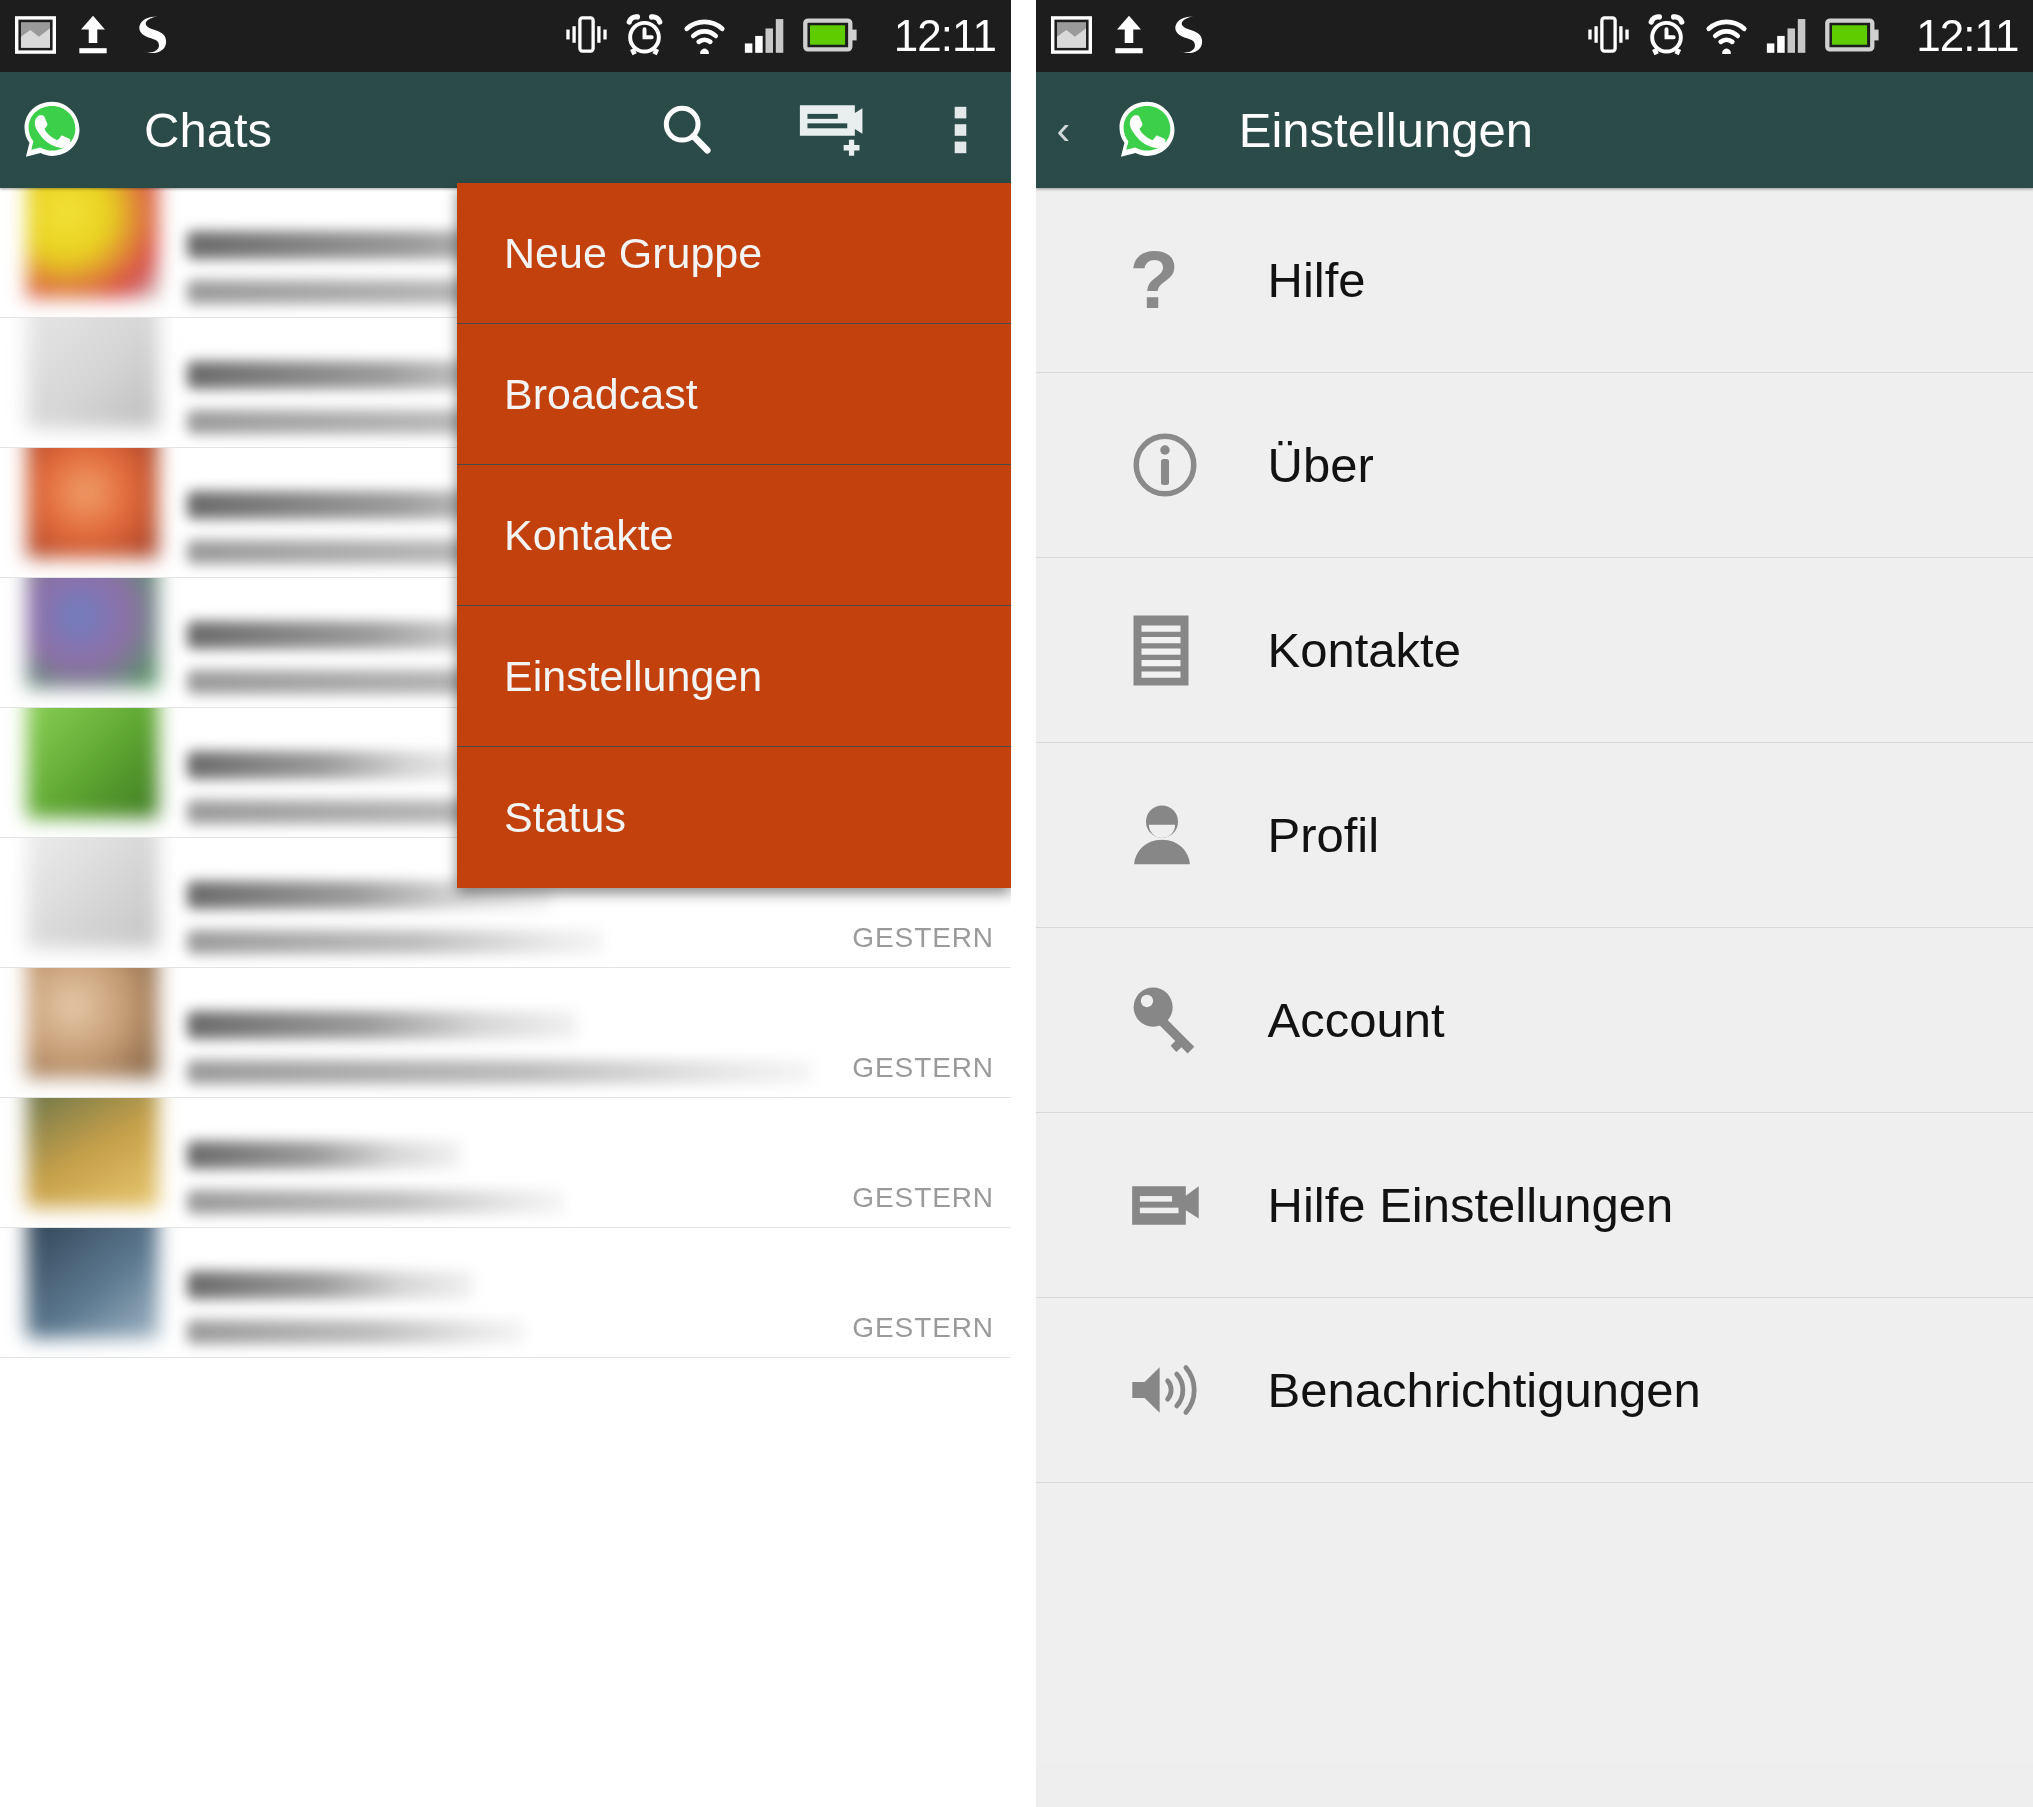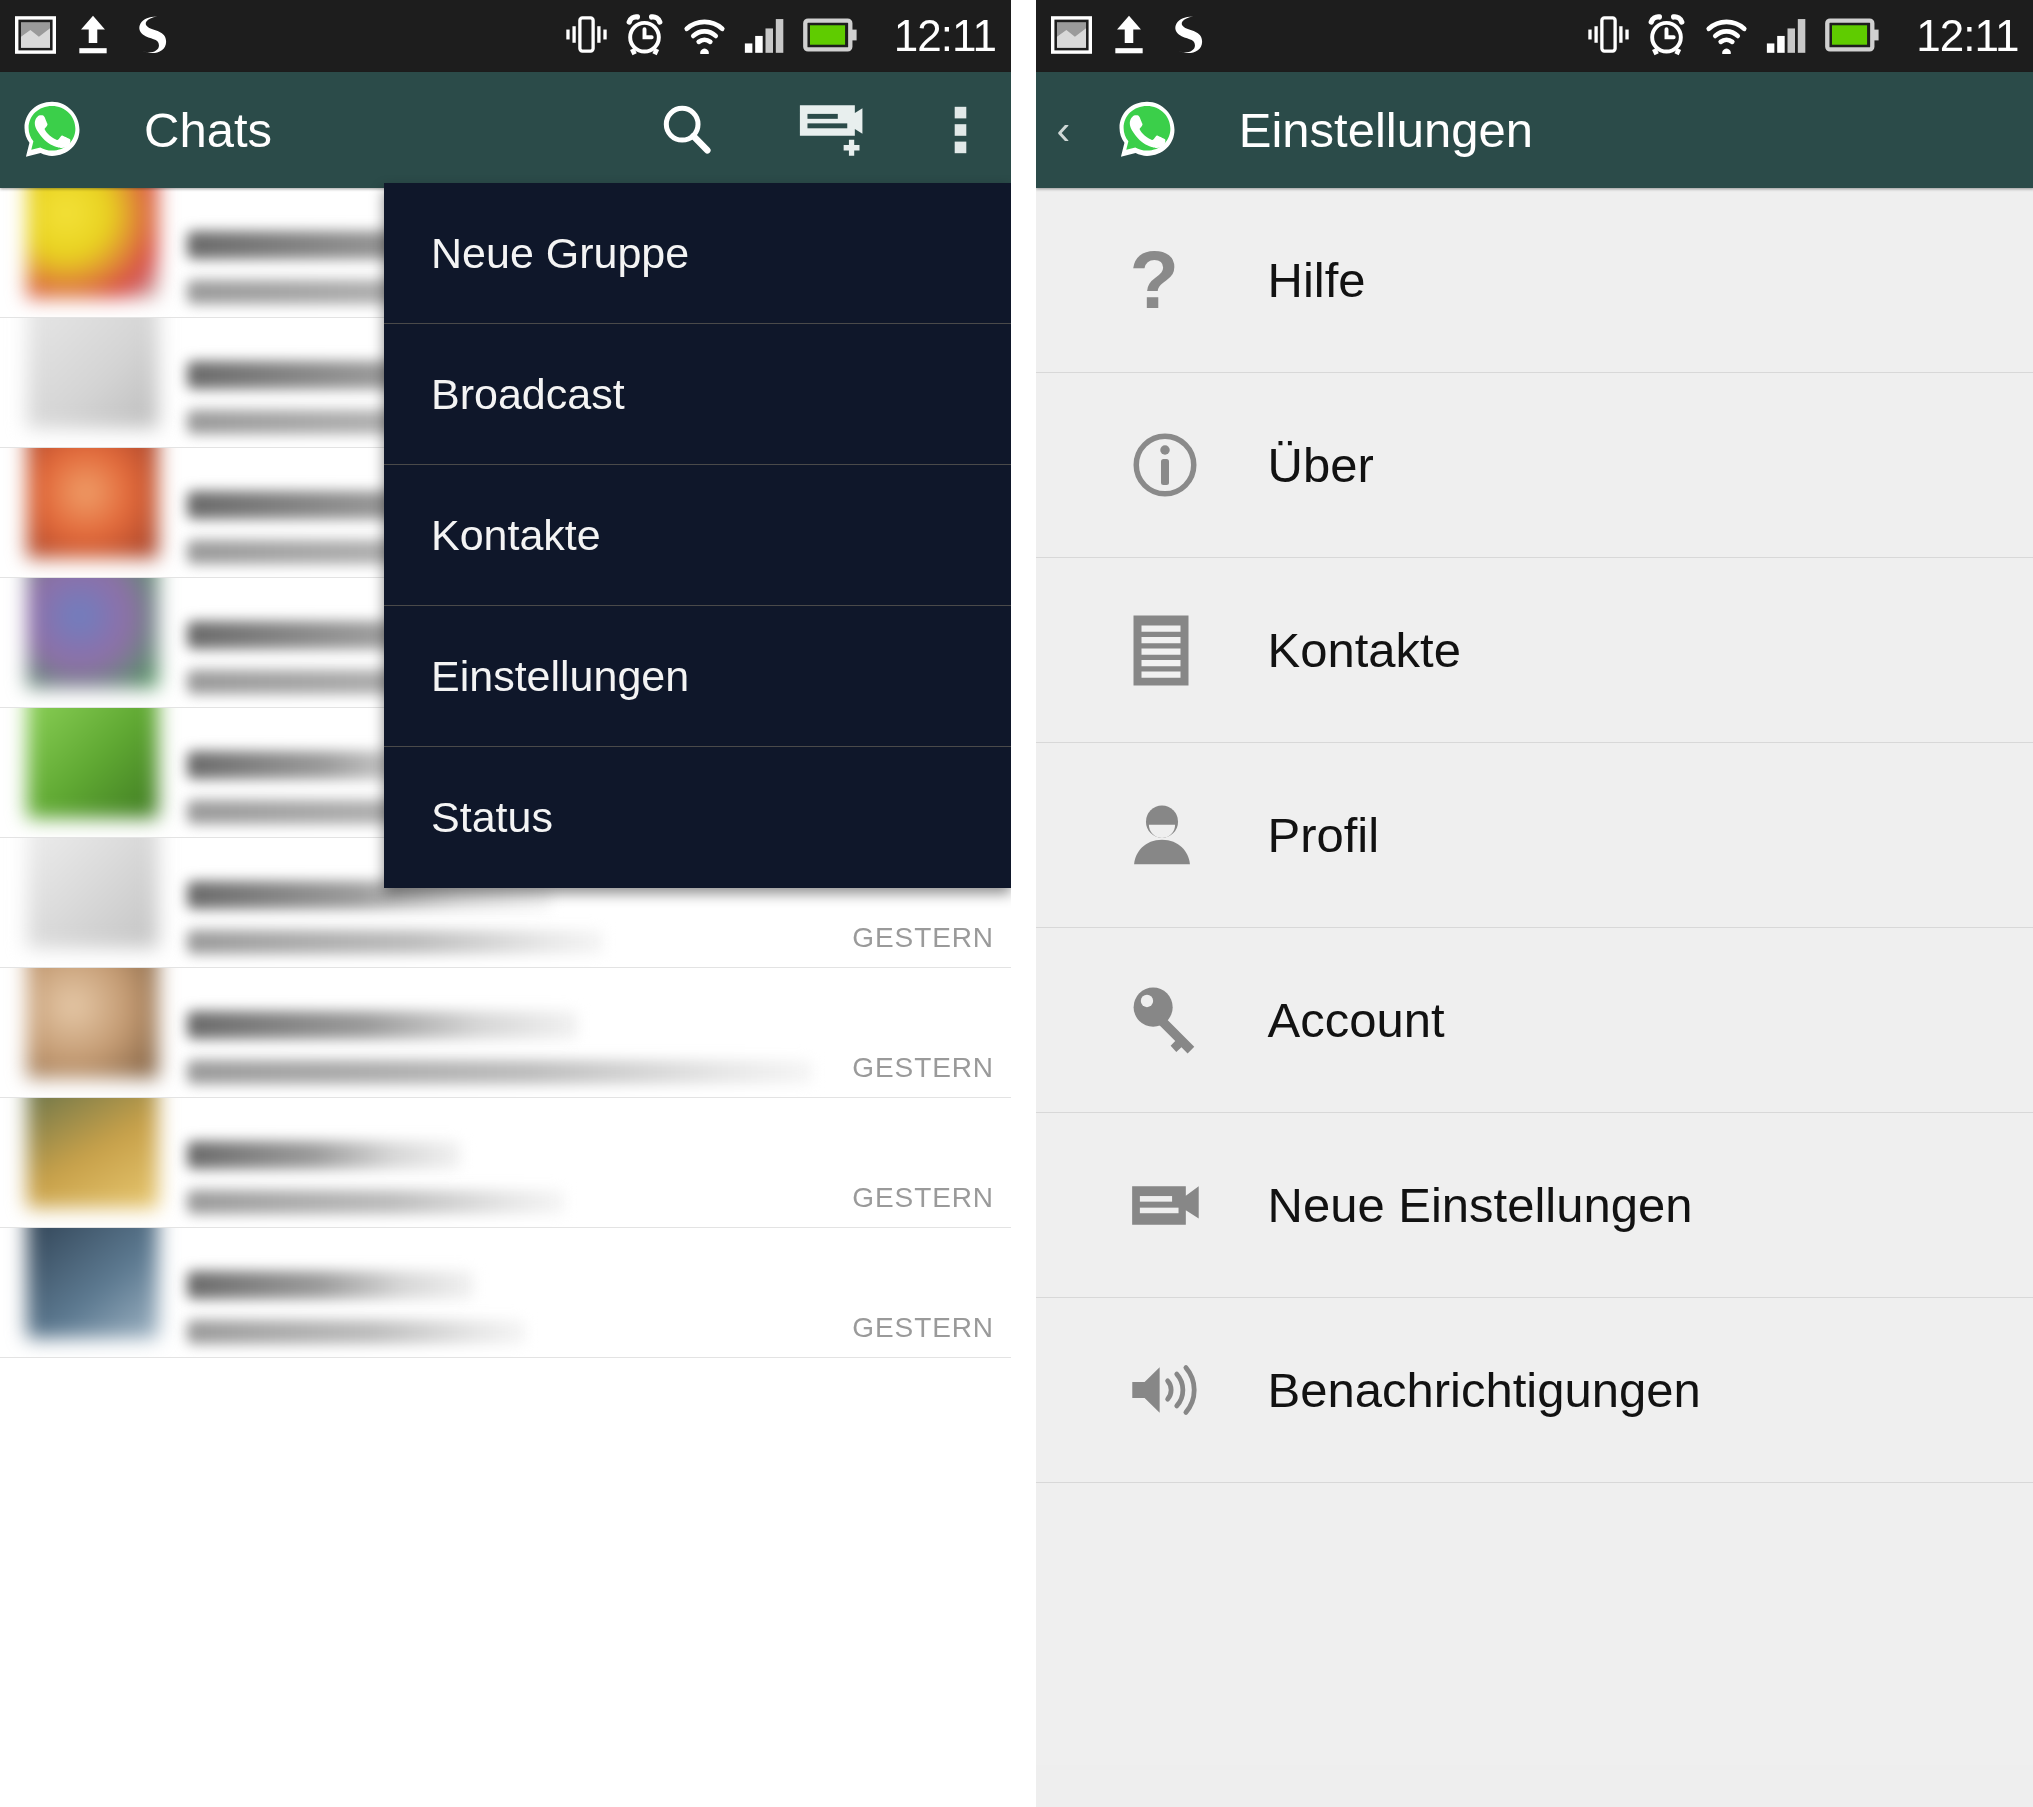--- a/index.html
+++ b/index.html
@@ -63,22 +63,22 @@
              background: linear-gradient(90deg,#6a6a6a 0%,#9b9b9b 46%,#d7d7d7 75%,#f2f2f2 100%); }
   .rowmsg  { height: 24.5px; margin-top: 21px; border-radius: 5.6px; filter: blur(6.6px);
              background: linear-gradient(90deg,#9a9a9a 0%,#bdbdbd 55%,#e6e6e6 85%,#f6f6f6 100%); }
   .rowtime {
     flex: none; color: #9a9a9a; font-size: 28px; letter-spacing: 0.9px;
     padding-top: 24.5px; padding-left: 13px;
   }
 
   
   .menu {
-    position: absolute; top: 183px; right: 0; width: 627px;
-    background: #0f172a; z-index: 20;
+    position: absolute; top: 183px; right: 0; width: 554px;
+    background: #c2410c; z-index: 20;
     box-shadow: 0 5.6px 13px rgba(0,0,0,0.45);
   }
   .menuitem {
     height: 141px; display: flex; align-items: center;
     padding-left: 47px; color: #f4f4f4; font-size: 43px;
     border-bottom: 0.9px solid #4a4a4a;
   }
   .menuitem:last-child { border-bottom: none; }
 
   
@@ -440,21 +440,21 @@
       </div>
 
       <div class="setrow">
         <span class="si">
           <svg width="73" height="55" viewBox="0 0 34 24">
               <path d="M1 3 H26 V7.5 L32 3 V18 L26 14.2 V21 H1 Z" fill="#878787"></path>
               <rect x="4.6" y="7.6" width="15" height="2.6" fill="#efefef"></rect>
               <rect x="4.6" y="13" width="18" height="2.6" fill="#efefef"></rect>
             </svg>
         </span>
-        <span class="sl">Neue Einstellungen</span>
+        <span class="sl">Hilfe Einstellungen</span>
       </div>
 
       <div class="setrow">
         <span class="si">
           <svg width="73" height="62" viewBox="0 0 32 26">
               <path d="M1 9.5 H6.4 L13 3 V23 L6.4 16.5 H1 Z" fill="#878787"></path>
               <path d="M16.5 9 A6 6 0 0 1 16.5 17" stroke="#878787" stroke-width="2.1" fill="none" stroke-linecap="round"></path>
               <path d="M20.5 6 A10.5 10.5 0 0 1 20.5 20" stroke="#878787" stroke-width="2.1" fill="none" stroke-linecap="round"></path>
               <path d="M24.5 3.2 A15 15 0 0 1 24.5 22.8" stroke="#878787" stroke-width="2.1" fill="none" stroke-linecap="round"></path>
             </svg>

